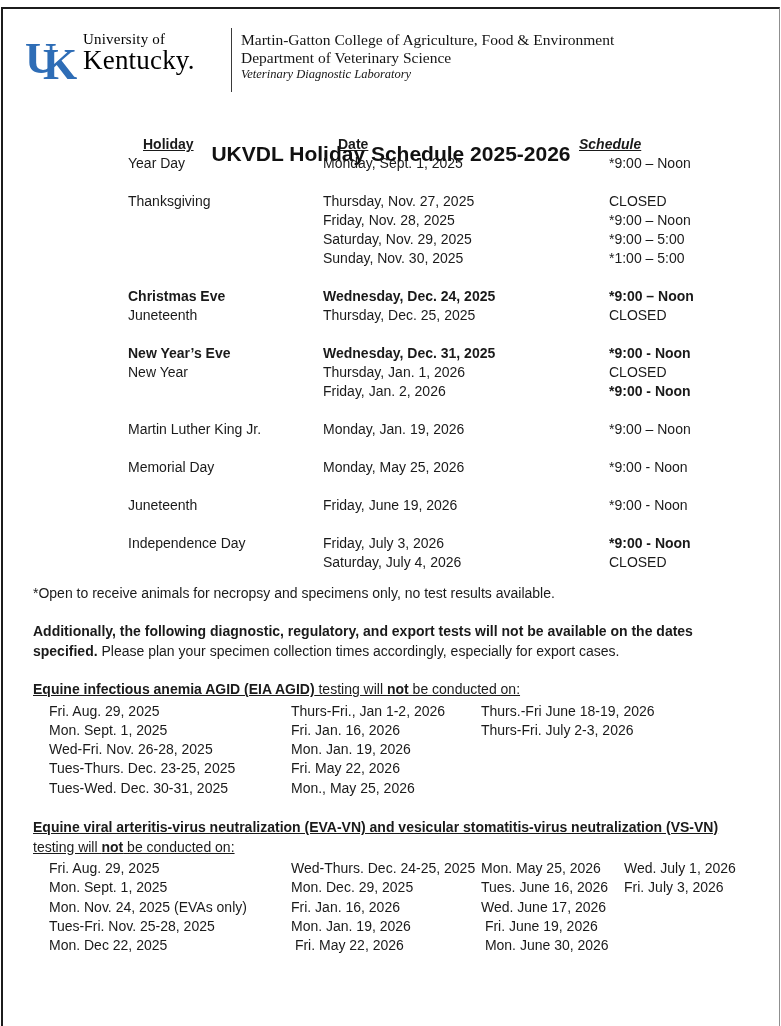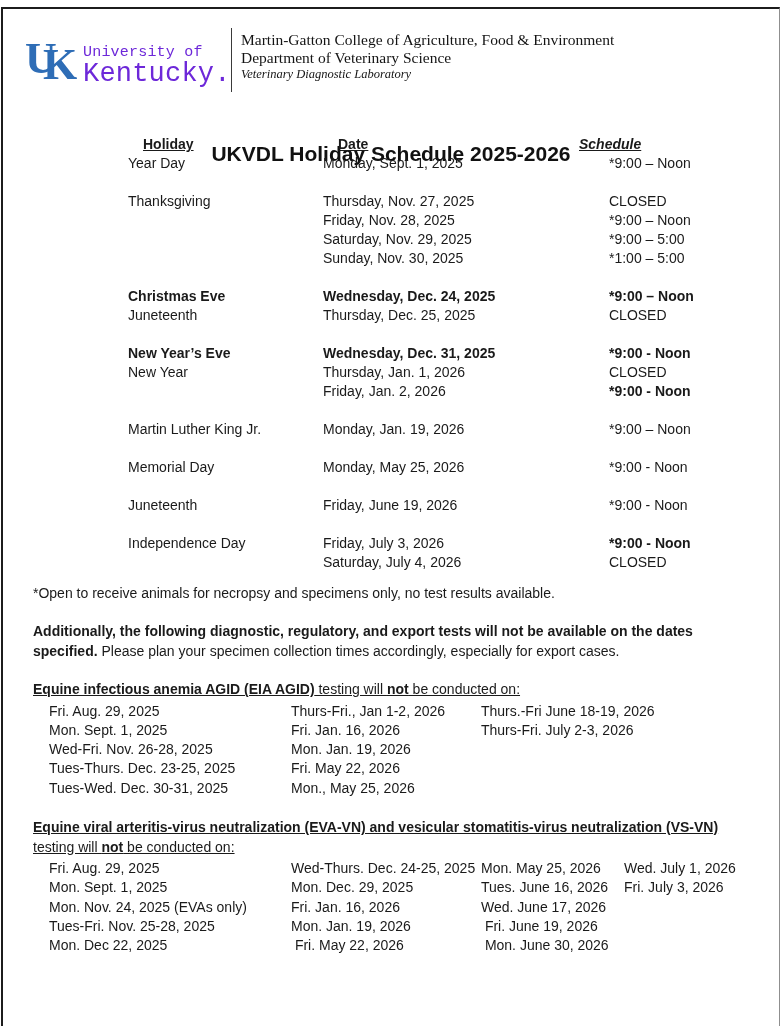--- a/index.html
+++ b/index.html
@@ -12,22 +12,22 @@
           border-right:1px solid #8f8f8f; background:#fff; }
 
   
   .hdr { position:absolute; top:15px; left:0; width:100%; height:80px; }
   .uk-mark { position:absolute; left:22px; top:13px; width:54px; height:46px;
              font-family:"Liberation Serif", serif; font-weight:bold;
              font-size:44px; line-height:44px; color:#2e6db6; }
   .uk-mark .u { position:absolute; left:0; top:0;
                 text-shadow:2px 0 0 #fff,-2px 0 0 #fff,0 2px 0 #fff,0 -2px 0 #fff; }
   .uk-mark .k { position:absolute; left:18px; top:6px; }
-  .wordmark { position:absolute; left:80px; top:21px; width:160px;
-              font-family:Liberation Mono, monospace; color:#6d28d9; }
+  .wordmark { position:absolute; left:80px; top:7px; width:160px;
+              font-family:Liberation Serif, serif; color:#000000; }
   .wm1 { font-size:15px; line-height:16px; letter-spacing:0.2px; }
   .wm2 { font-size:27px; line-height:27px; letter-spacing:0.2px; }
   .hdr-divider { position:absolute; left:228px; top:4px; width:1px; height:64px;
                  background:#3a3a3a; }
   .college { position:absolute; left:238px; top:7px; width:480px;
              font-family:"Liberation Serif", serif; color:#141414; }
   .cl1, .cl2 { font-size:15.5px; line-height:17.5px; }
   .cl3 { font-size:12.5px; line-height:16px; font-style:italic; }
 
   

